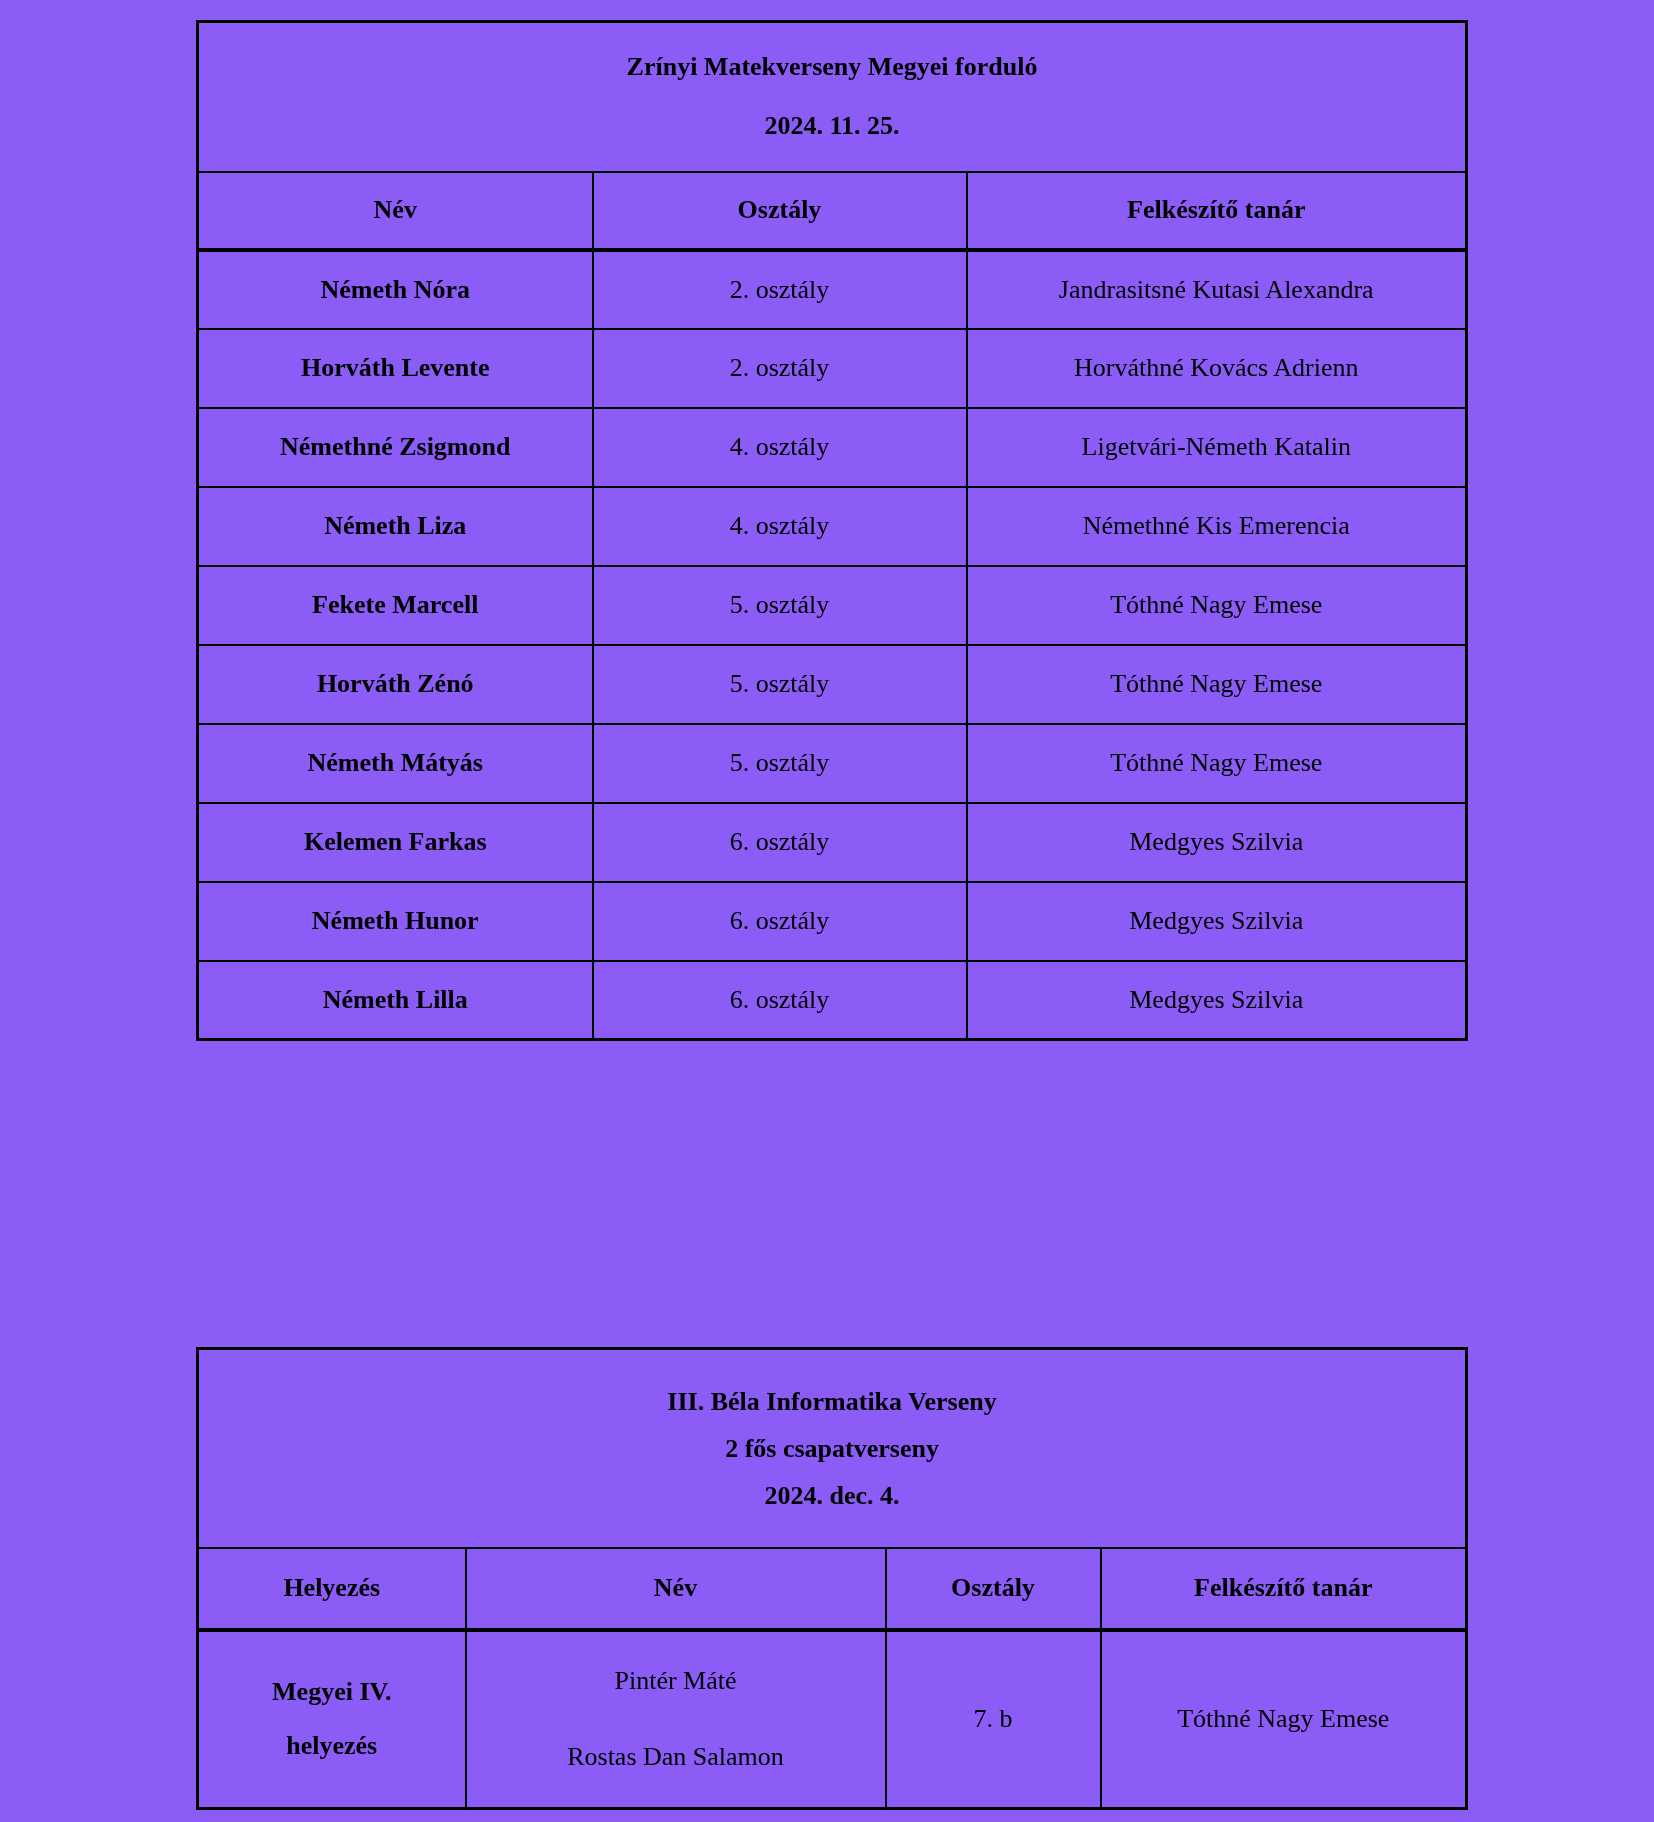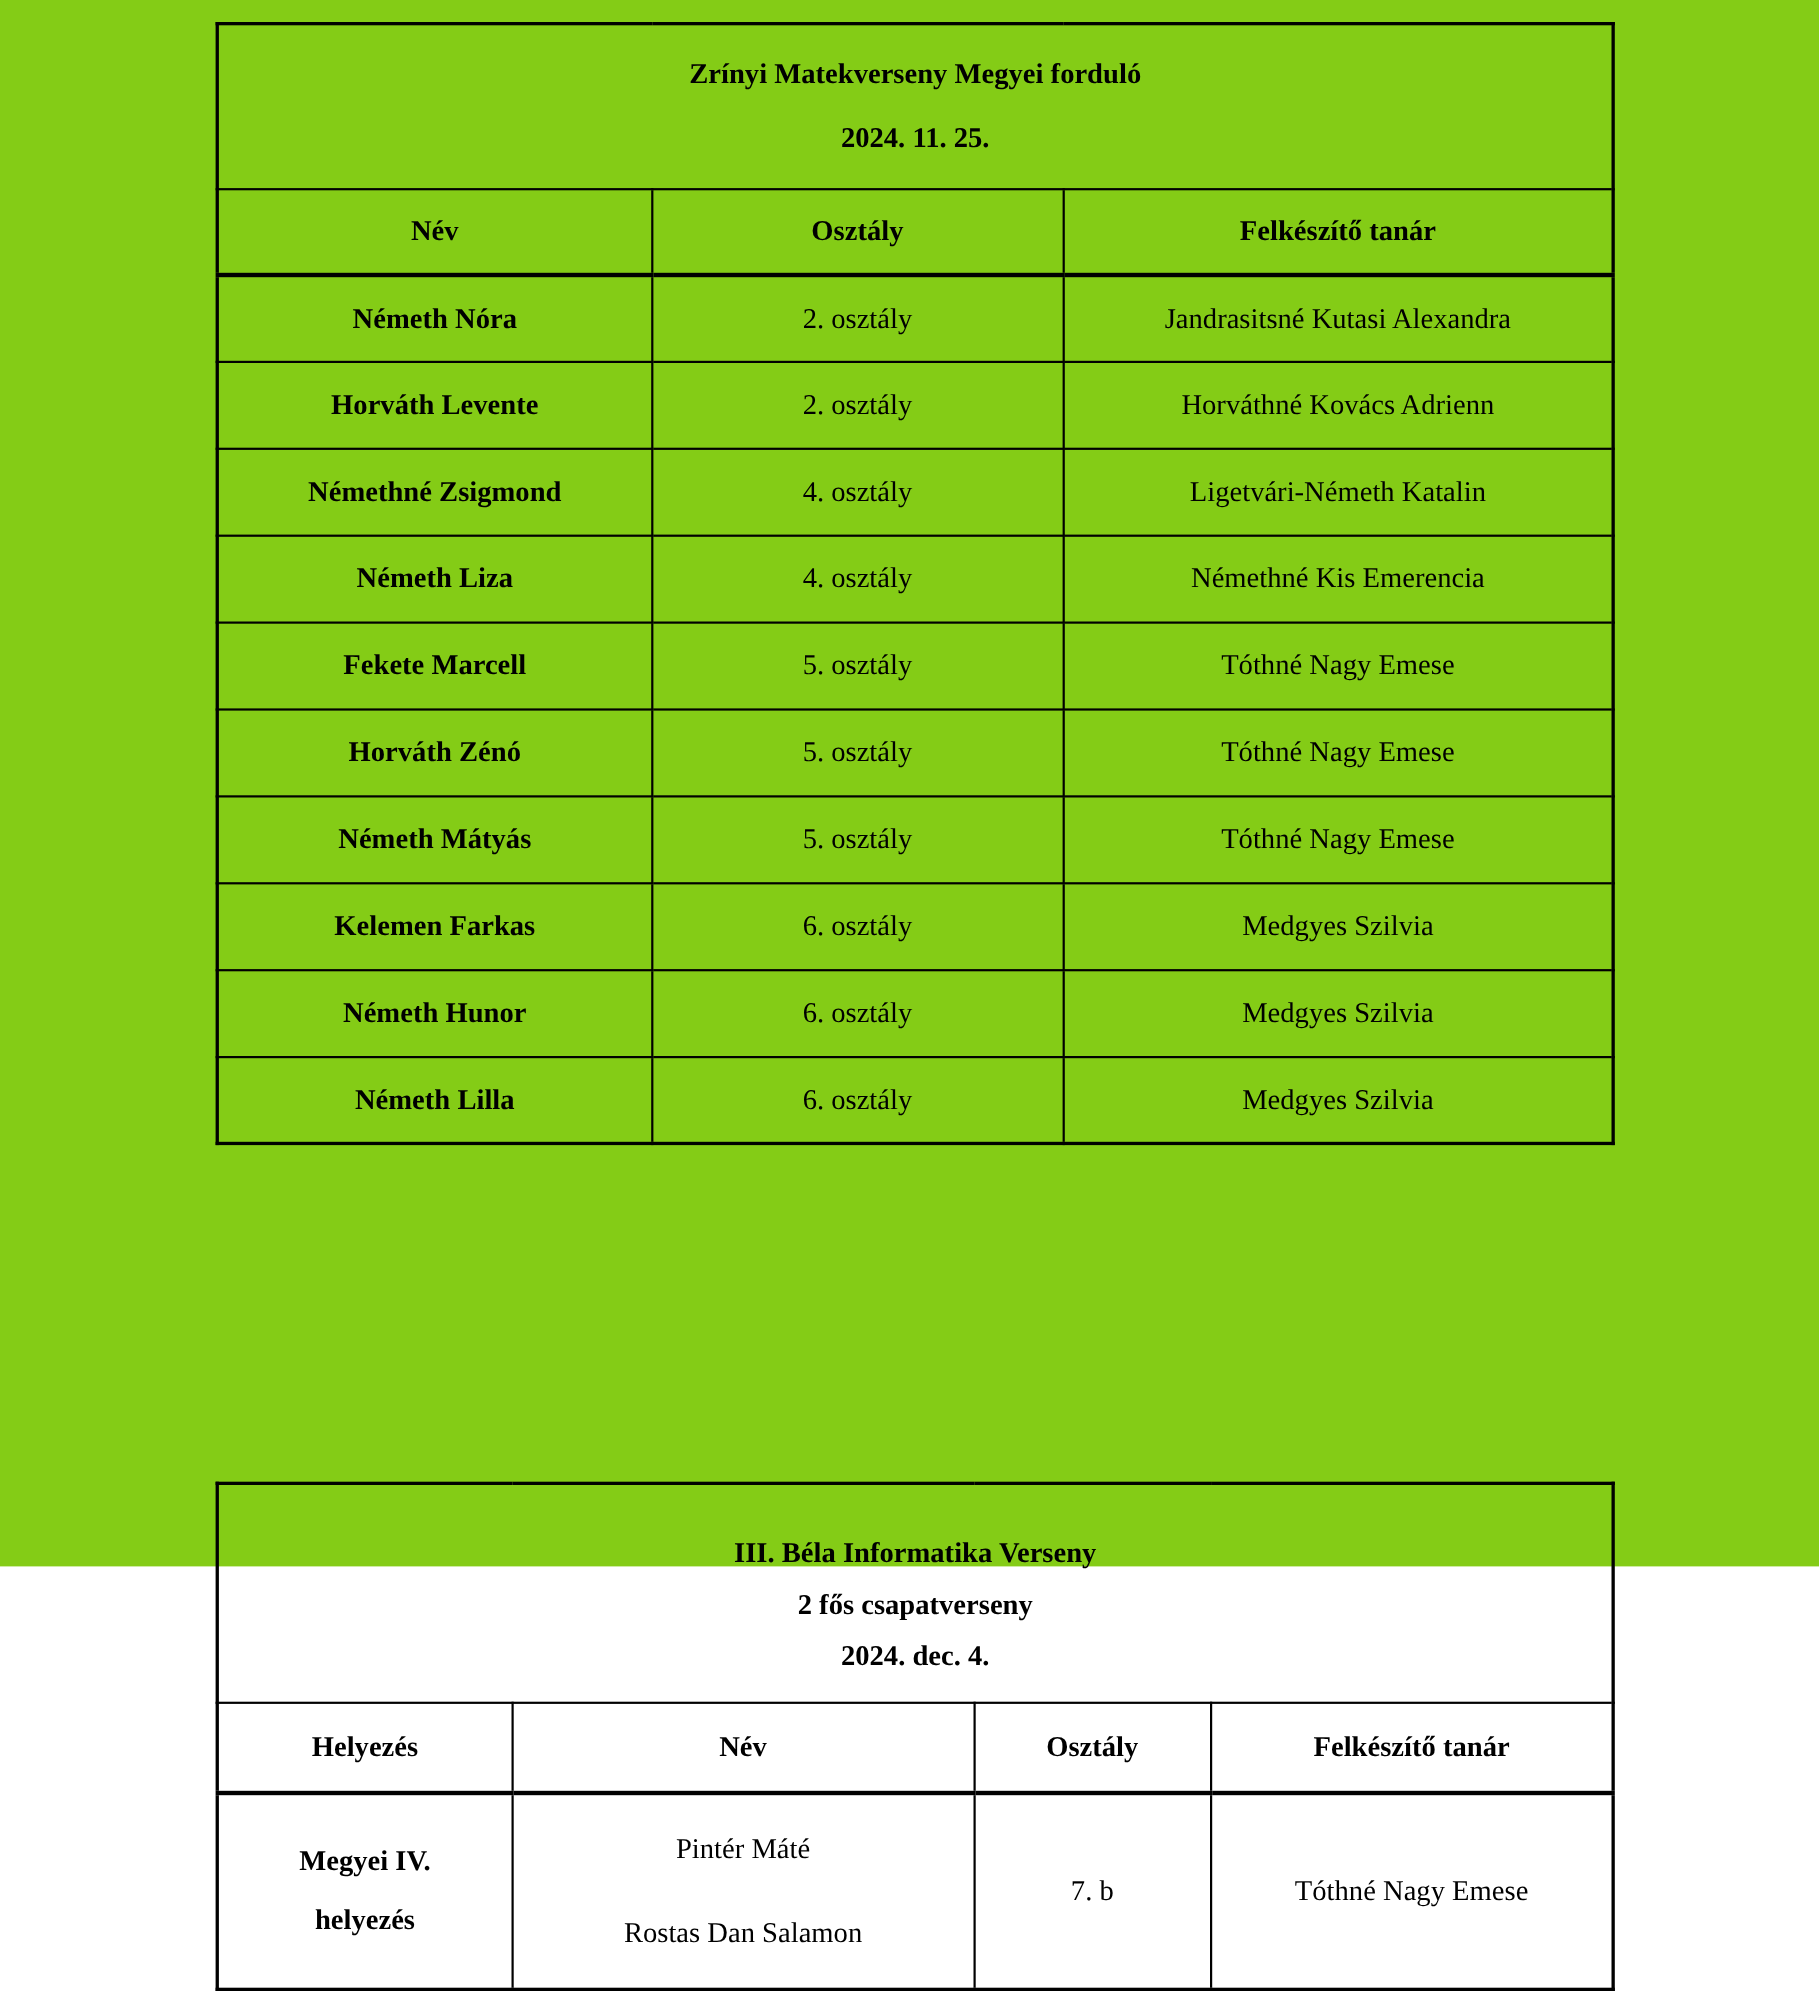--- a/index.html
+++ b/index.html
@@ -7,22 +7,22 @@
   body {
     width: 1654px;
     height: 1822px;
     background: #ffffff;
     color: #000000;
     font-family: "Liberation Serif", "DejaVu Serif", serif;
   }
   .page {
     position: relative;
     width: 1654px;
-    height: 1424px;
-    background: #84cc16;
+    height: 1822px;
+    background: #8b5cf6;
   }
   table.doc-table {
     position: absolute;
     left: 196px;
     border-collapse: collapse;
     table-layout: fixed;
     border: 3px solid #000;
   }
   #table1 { top: 20px; width: 1269px; }
   #table2 { top: 1347px; width: 1269px; }
@@ -43,21 +43,21 @@
   #table2 .title-cell { height: 199px; }
   .title-stack {
     display: flex;
     flex-direction: column;
     justify-content: space-evenly;
     align-items: center;
     height: 100%;
   }
   #table2 .title-stack {
     justify-content: flex-start;
-    padding-top: 38px;
+    padding-top: 28px;
   }
   #table2 .title-stack .title-line { line-height: 47px; }
   .col-header {
     font-weight: bold;
     font-size: 27px;
     border-bottom: 4px solid #000 !important;
     margin-top: 30px;
   }
   #table1 tr.hdr { height: 78px; }
   #table2 tr.hdr { height: 82px; }

